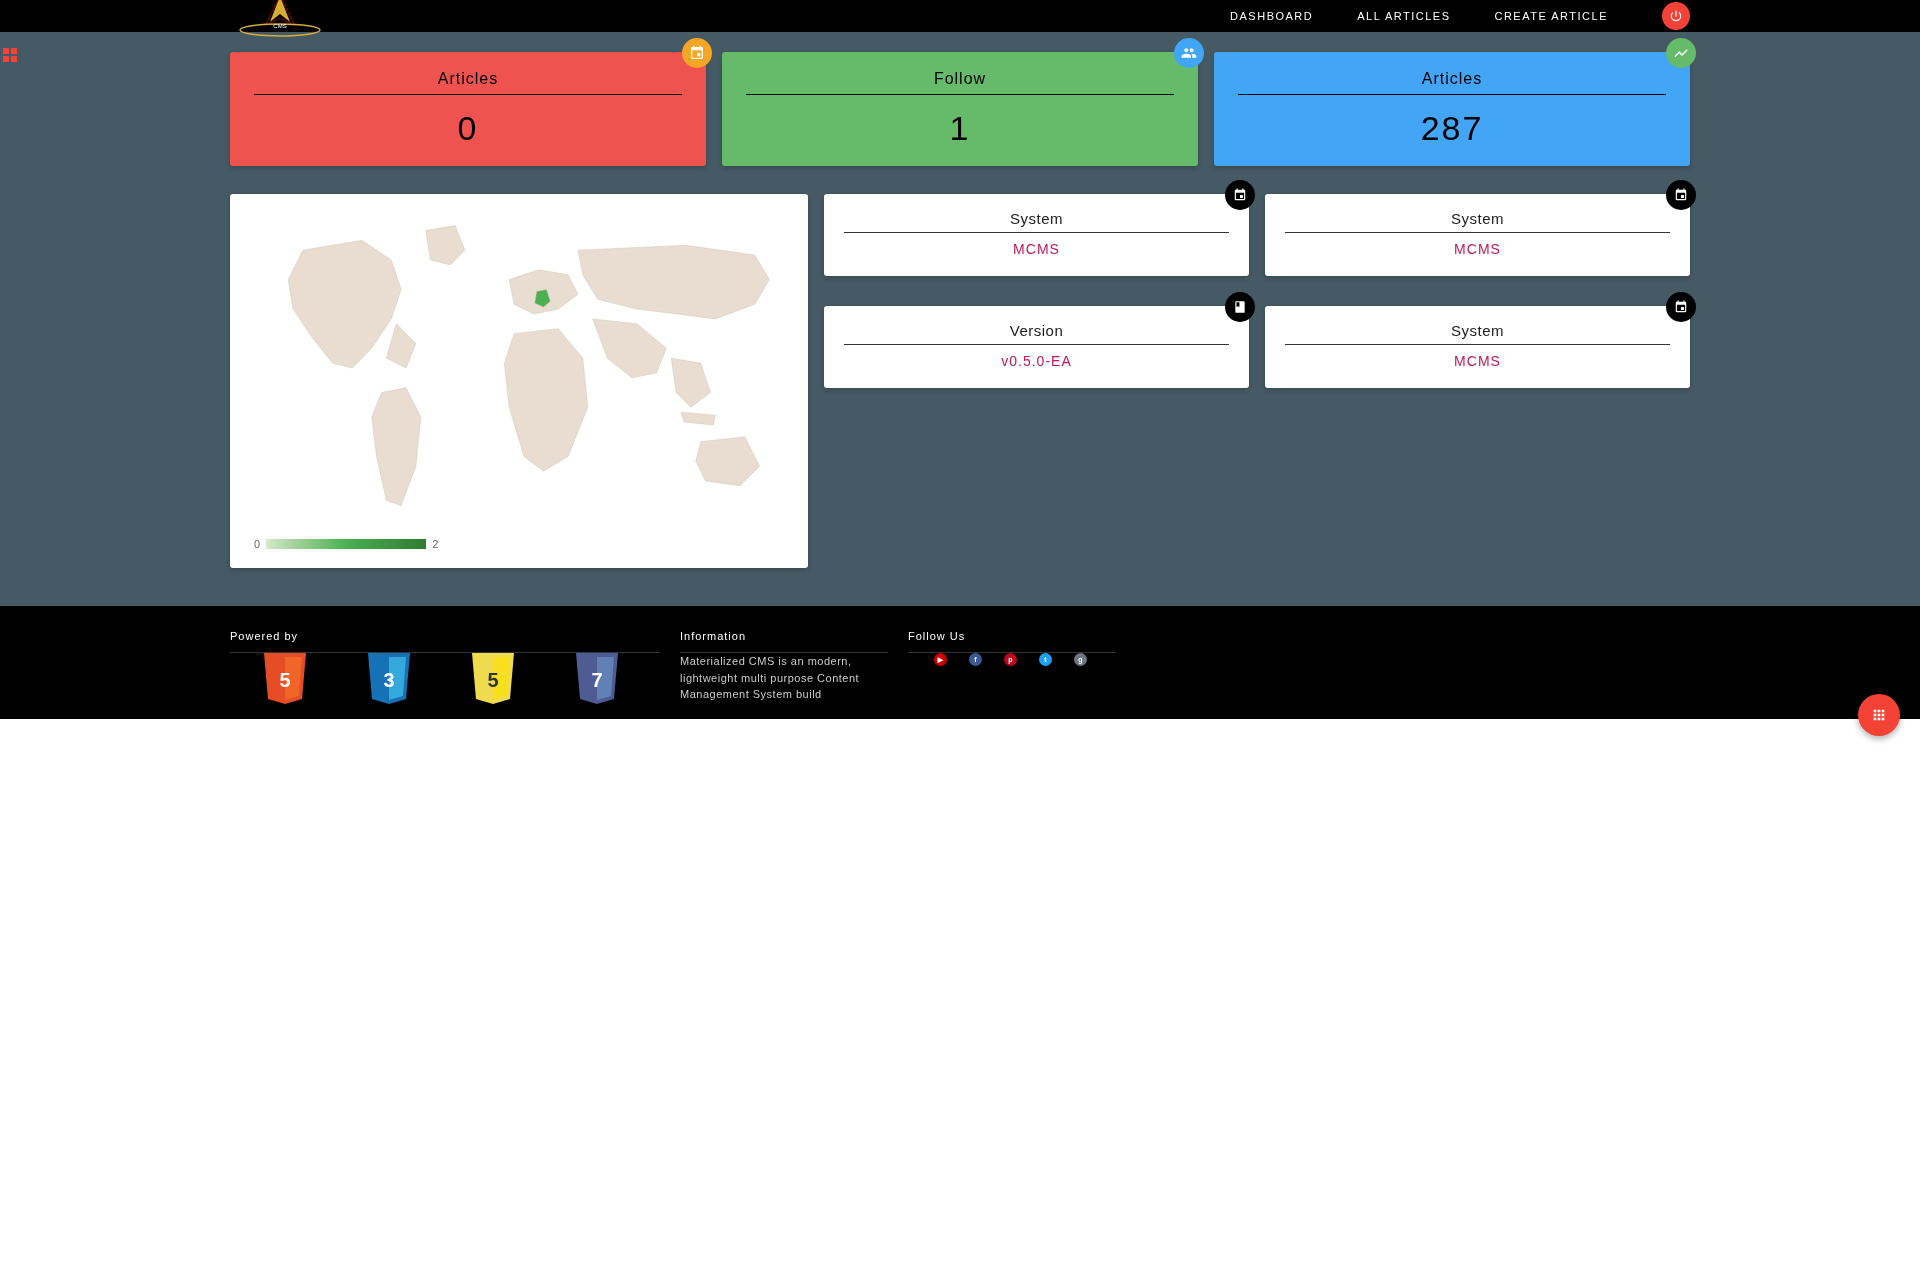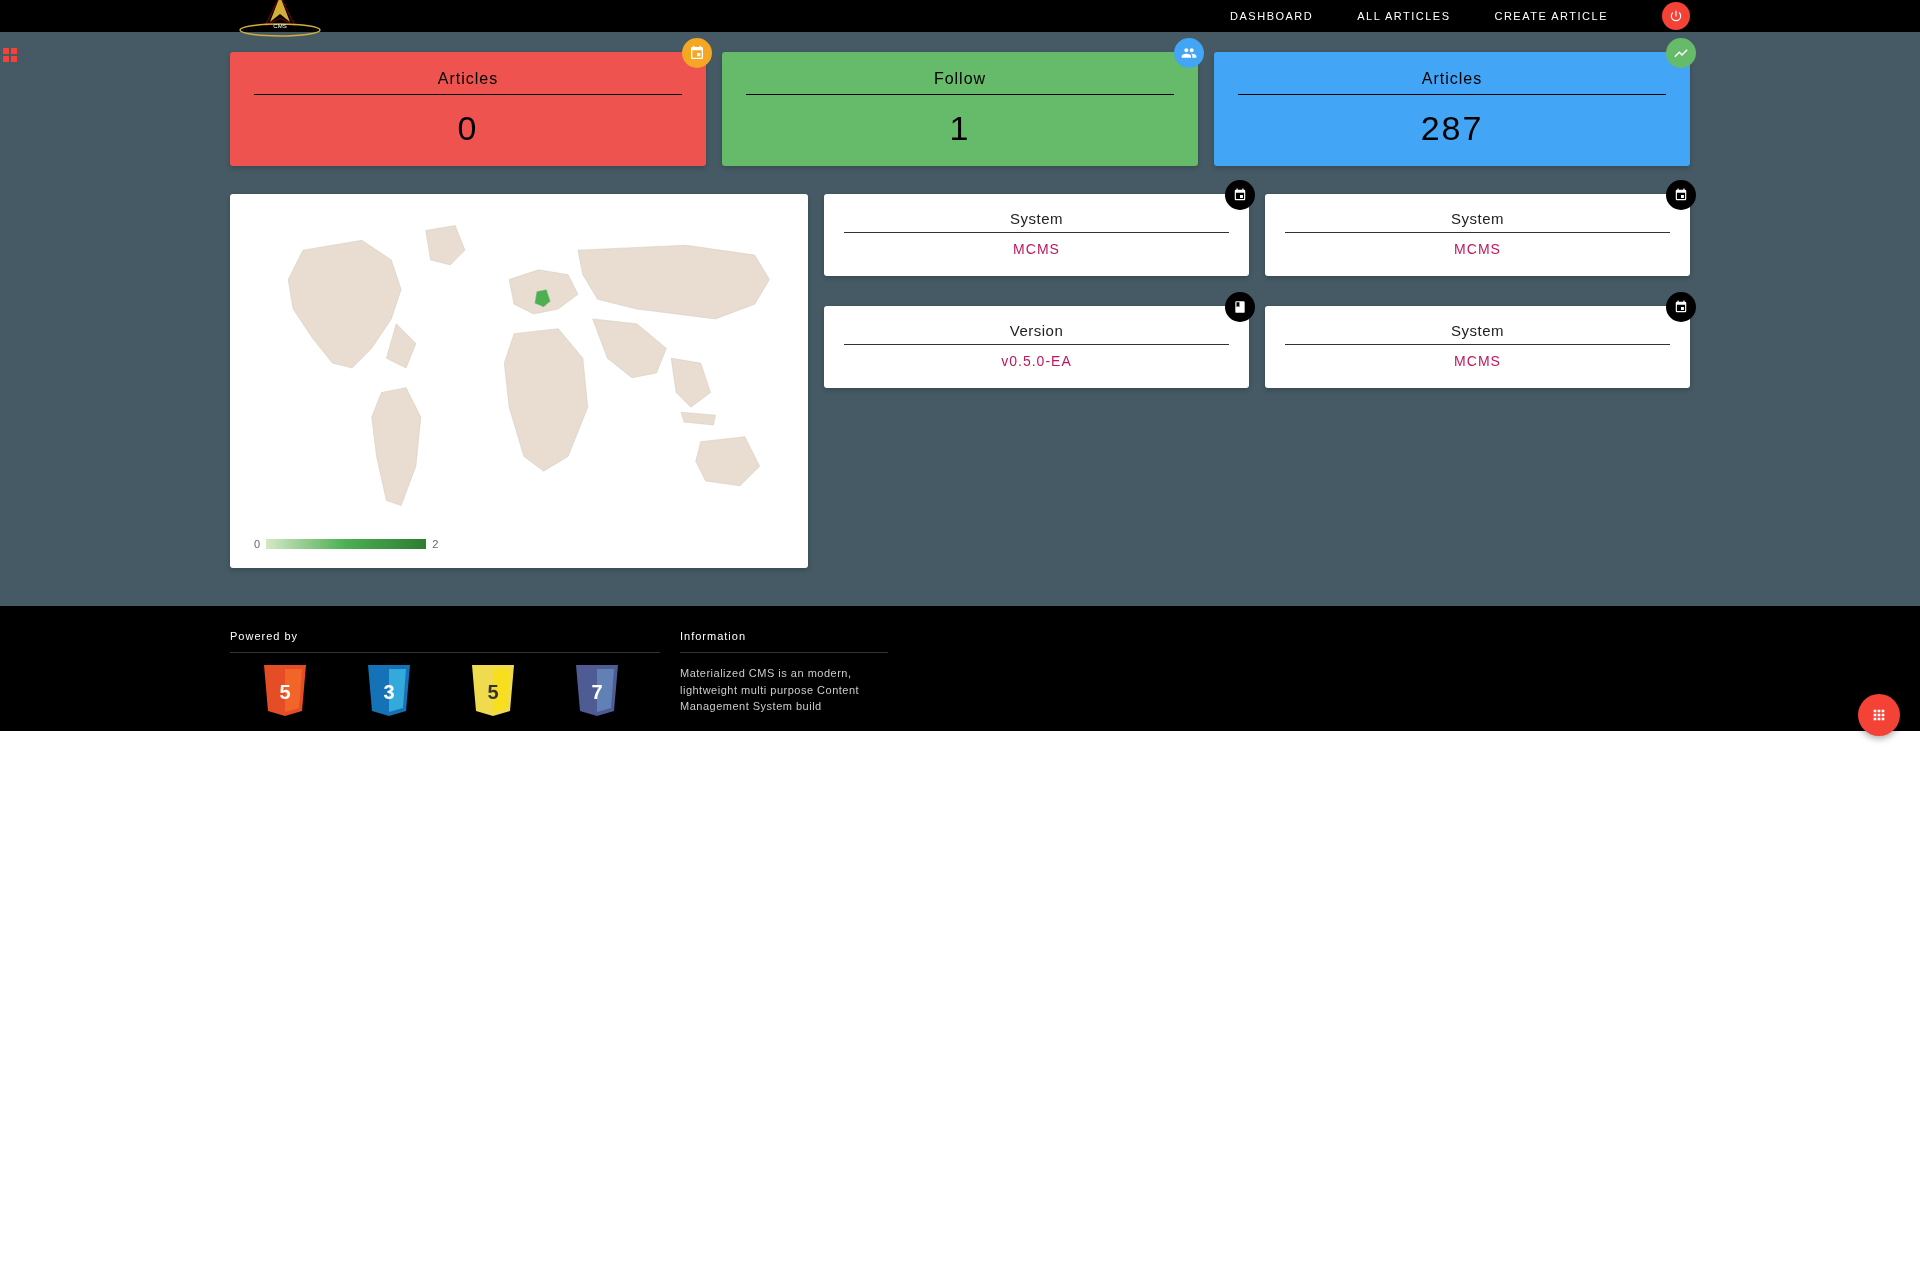--- a/index.html
+++ b/index.html
@@ -200,21 +200,21 @@
 }
 .footer-col { color: #fff; }
 .footer-col.powered { flex: 0 0 430px; }
 .footer-col.info { flex: 0 0 208px; }
 .footer-col.follow { flex: 0 0 208px; }
 .footer-title {
   font-size: 11px;
   letter-spacing: 1px;
   border-bottom: 1px solid #333;
   padding-bottom: 10px;
-  margin-bottom: 12px;
+  margin-bottom: 0;
   font-stretch: condensed;
 }
 .tech-icons {
   display: flex;
   gap: 54px;
   padding-left: 30px;
 }
 .tech-shield {
   width: 50px;
   height: 56px;
@@ -430,19 +430,29 @@
             <path fill="#6181b6" d="M25 4v43l14-4 3-39z"></path>
             <text x="25" y="34" font-size="20" fill="#fff" text-anchor="middle" font-weight="bold">7</text>
           </svg>
       </div>
     </div>
   </div>
   <div class="footer-col info">
     <div class="footer-title">Information</div>
     <div class="footer-text">Materialized CMS is an modern, lightweight multi purpose Content Management System build</div>
   </div>
+  <div class="footer-col follow">
+    <div class="footer-title">Follow Us</div>
+    <div class="social-icons">
+      <div class="social-dot" style="background:#cc0000">▶</div>
+      <div class="social-dot" style="background:#3b5998">f</div>
+      <div class="social-dot" style="background:#bd081c">p</div>
+      <div class="social-dot" style="background:#1da1f2">t</div>
+      <div class="social-dot" style="background:#6e7681">g</div>
+    </div>
+  </div>
 </div>
 
 <div class="fab">
   <svg viewBox="0 0 24 24">
       <path d="M4 4h4v4H4zm6 0h4v4h-4zm6 0h4v4h-4zM4 10h4v4H4zm6 0h4v4h-4zm6 0h4v4h-4zM4 16h4v4H4zm6 0h4v4h-4zm6 0h4v4h-4z"></path>
     </svg>
 </div>
 
 </body></html>

